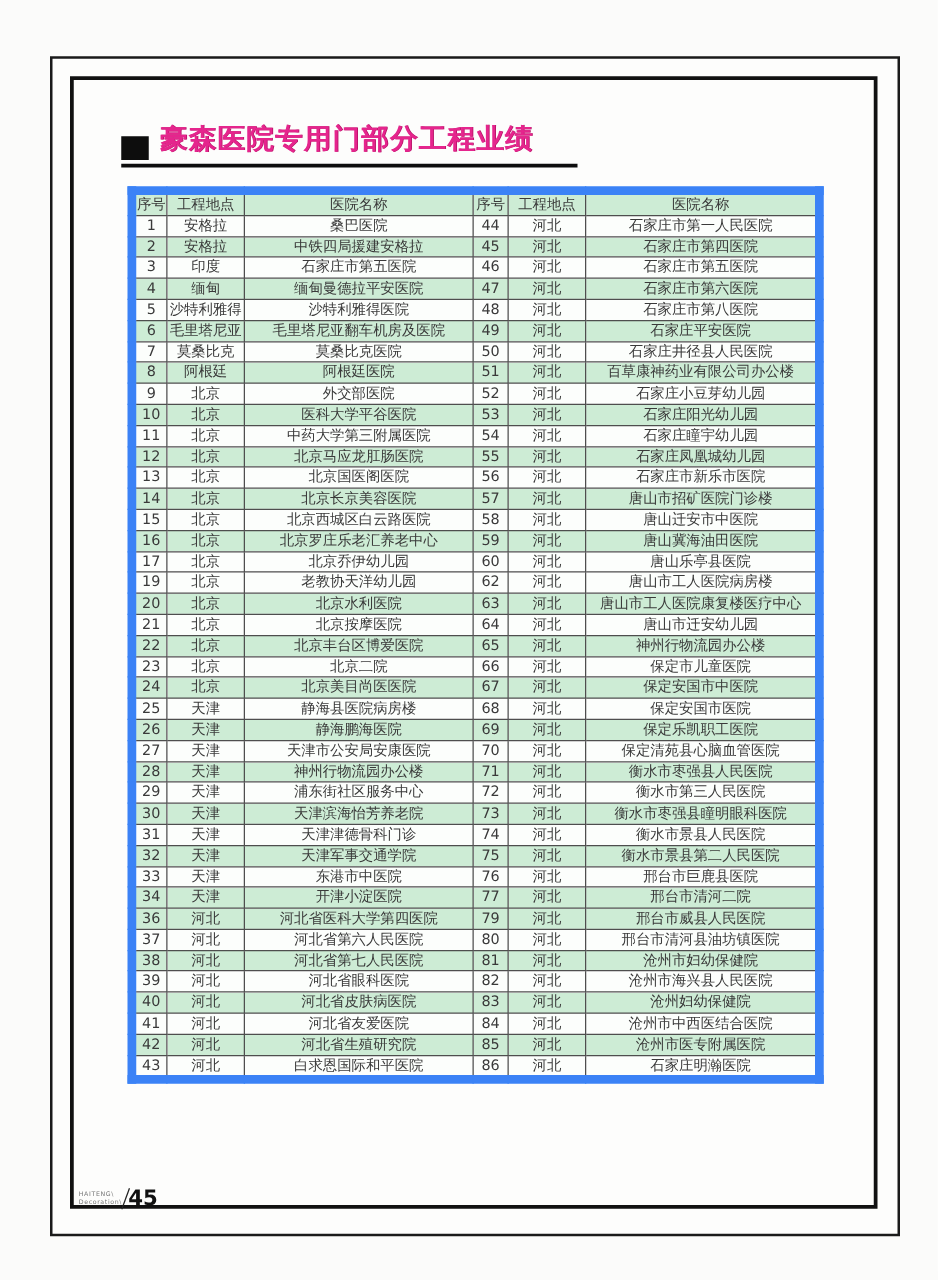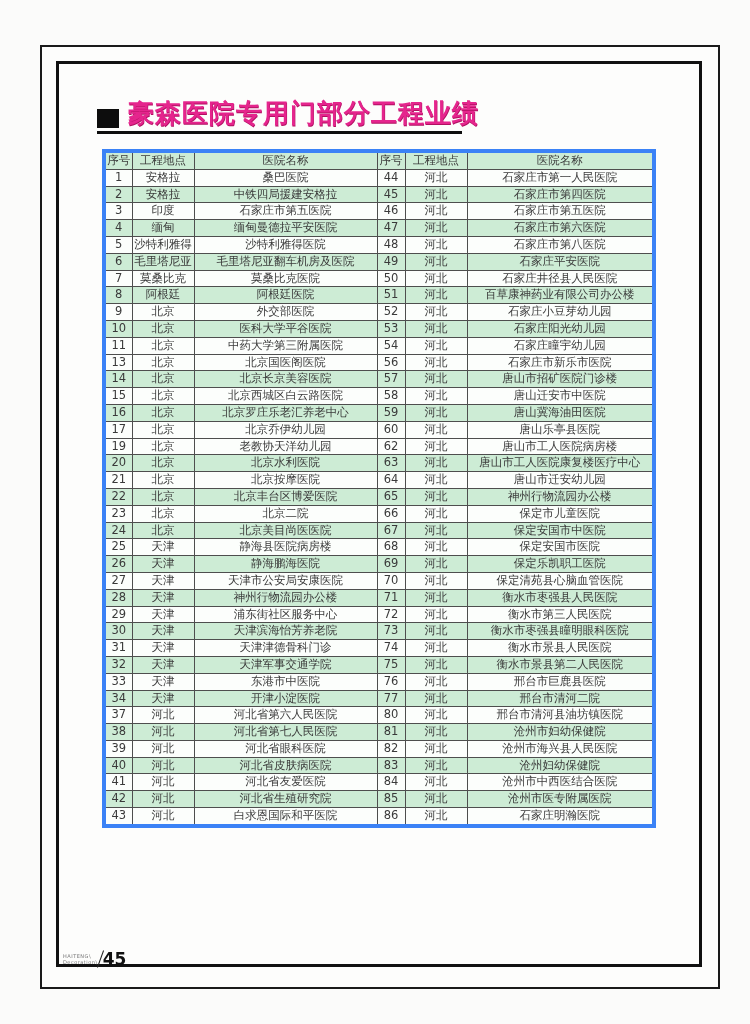--- a/index.html
+++ b/index.html
@@ -19,21 +19,21 @@
     border:3px solid #111;background:#fdfdfc;
   }
   .title-block{
     position:absolute;left:38px;top:38px;width:380px;
   }
   .title-square{
     position:absolute;left:0;top:7px;width:22px;height:19px;background:#0d0d0d;
   }
   .doc-title{
     position:absolute;left:31px;top:-6px;width:340px;
-    font-size:26px;font-weight:bold;letter-spacing:1px;
+    font-size:22px;font-weight:bold;letter-spacing:1px;
     color:#e5258d;white-space:nowrap;
     text-shadow:0.5px 0.5px 0 #b01060;
   }
   .title-underline{
     position:absolute;left:0;top:29px;width:365px;height:3px;background:#0d0d0d;
   }
   .table-wrap{
     position:absolute;left:43px;top:85px;width:550px;
   }
   table.projects{
@@ -42,21 +42,21 @@
   }
   table.projects td,table.projects th{
     border:1px solid #4e4e4e;
     height:15.8px;line-height:15.8px;
     padding:0;margin:0;
     text-align:center;vertical-align:middle;
     overflow:hidden;white-space:nowrap;
     background:#fcfefc;
     font-weight:normal;
   }
-  table.projects{border:4px solid #3b82f6;}
+  table.projects{border:7px solid #3b82f6;}
   table.projects thead th{background:#cdecd5;}
   table.projects tr.green td{background:#cdecd5;}
   .col-no{width:28px;}
   .col-loc{width:62px;}
   .col-name{width:183px;}
   .col-name2{width:187px;}
   .footer-brand{
     position:absolute;left:4px;top:885px;display:flex;align-items:center;
   }
   .brand-lines{
@@ -184,20 +184,28 @@
               <td>石家庄阳光幼儿园</td>
             </tr>
             <tr>
               <td>11</td>
               <td>北京</td>
               <td>中药大学第三附属医院</td>
               <td>54</td>
               <td>河北</td>
               <td>石家庄瞳宇幼儿园</td>
             </tr>
+            <tr class="green">
+              <td>12</td>
+              <td>北京</td>
+              <td>北京马应龙肛肠医院</td>
+              <td>55</td>
+              <td>河北</td>
+              <td>石家庄凤凰城幼儿园</td>
+            </tr>
             <tr>
               <td>13</td>
               <td>北京</td>
               <td>北京国医阁医院</td>
               <td>56</td>
               <td>河北</td>
               <td>石家庄市新乐市医院</td>
             </tr>
             <tr class="green">
               <td>14</td>
@@ -351,20 +359,28 @@
               <td>河北</td>
               <td>邢台市巨鹿县医院</td>
             </tr>
             <tr class="green">
               <td>34</td>
               <td>天津</td>
               <td>开津小淀医院</td>
               <td>77</td>
               <td>河北</td>
               <td>邢台市清河二院</td>
+            </tr>
+            <tr class="green">
+              <td>36</td>
+              <td>河北</td>
+              <td>河北省医科大学第四医院</td>
+              <td>79</td>
+              <td>河北</td>
+              <td>邢台市威县人民医院</td>
             </tr>
             <tr>
               <td>37</td>
               <td>河北</td>
               <td>河北省第六人民医院</td>
               <td>80</td>
               <td>河北</td>
               <td>邢台市清河县油坊镇医院</td>
             </tr>
             <tr class="green">

